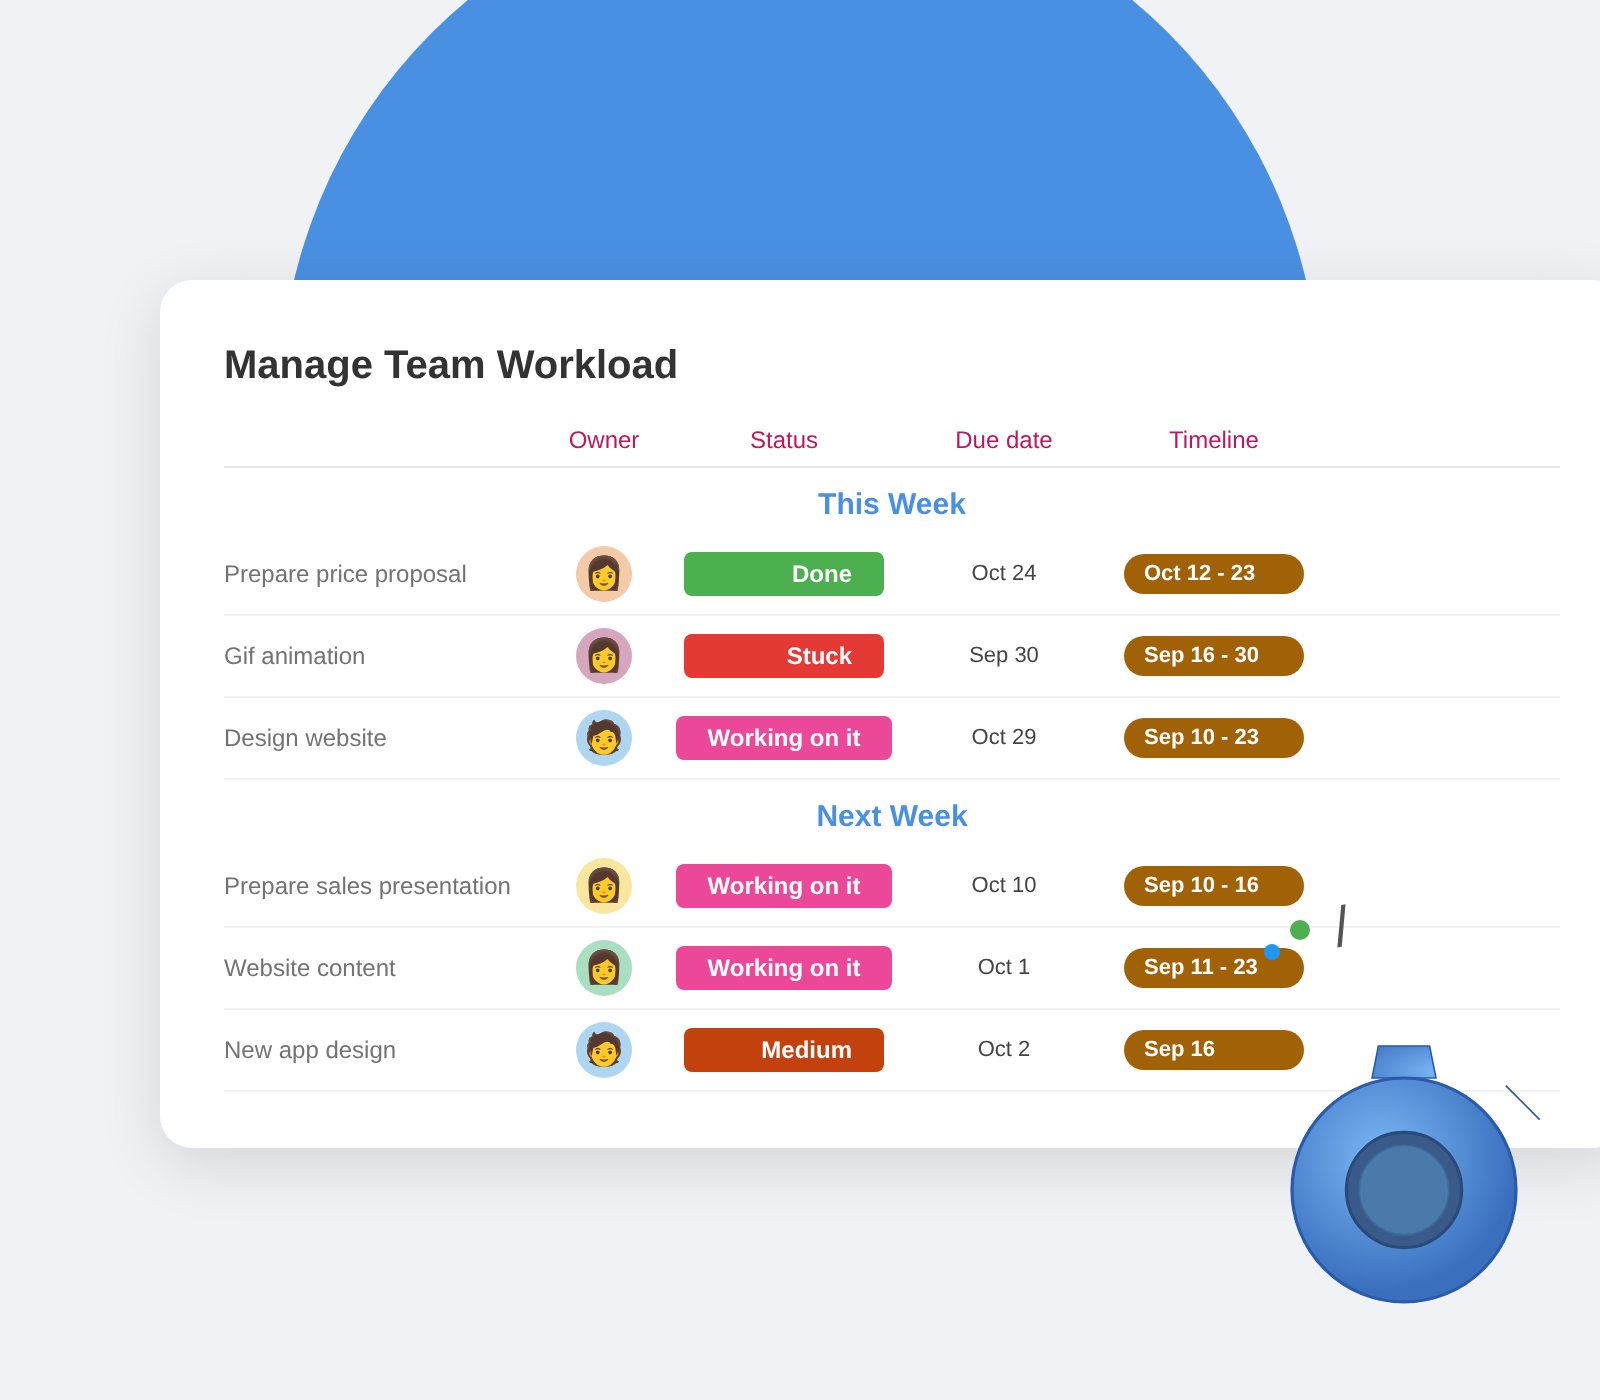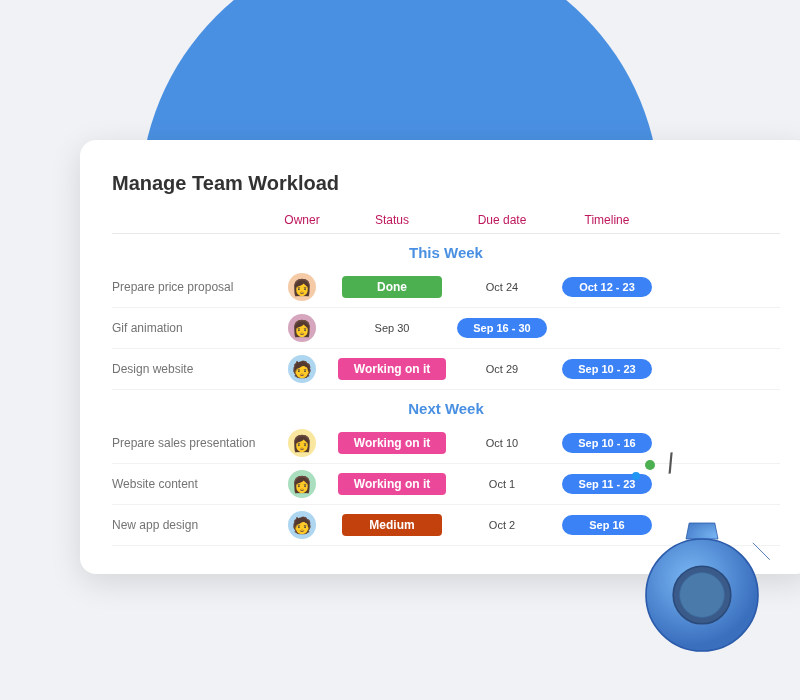--- a/index.html
+++ b/index.html
@@ -113,21 +113,21 @@
     }
 
     .status-badge {
       display: inline-block;
       padding: 4px 16px;
       border-radius: 4px;
       font-size: 12px;
       font-weight: 600;
       color: #fff;
       min-width: 100px;
-      text-align: center;
+      text-align: right;
     }
 
     .status-done { background: #4CAF50; }
     .status-stuck { background: #e53935; }
     .status-working { background: #ec4899; }
     .status-medium { background: #c2410c; }
 
     .row-due {
       font-size: 11px;
       color: #444;
@@ -139,23 +139,23 @@
       justify-content: center;
     }
 
     .timeline-badge {
       display: inline-block;
       padding: 4px 10px;
       border-radius: 20px;
       font-size: 11px;
       font-weight: 600;
       color: #fff;
-      background: #3b82f6;
+      background: #a16207;
       min-width: 90px;
-      text-align: center;
+      text-align: left;
     }
 
     
     .dot-green {
       position: absolute;
       bottom: 230px;
       right: 145px;
       width: 10px;
       height: 10px;
       border-radius: 50%;
@@ -233,20 +233,23 @@
     <span class="row-due">Oct 24</span>
     <div class="row-timeline">
       <span class="timeline-badge">Oct 12 - 23</span>
     </div>
   </div>
 
   <div class="table-row">
     <span class="row-task">Gif animation</span>
     <div class="row-owner">
       <div class="avatar av2">👩</div>
+    </div>
+    <div class="row-status">
+      <span class="status-badge status-stuck">Stuck</span>
     </div>
     <span class="row-due">Sep 30</span>
     <div class="row-timeline">
       <span class="timeline-badge">Sep 16 - 30</span>
     </div>
   </div>
 
   <div class="table-row">
     <span class="row-task">Design website</span>
     <div class="row-owner">

